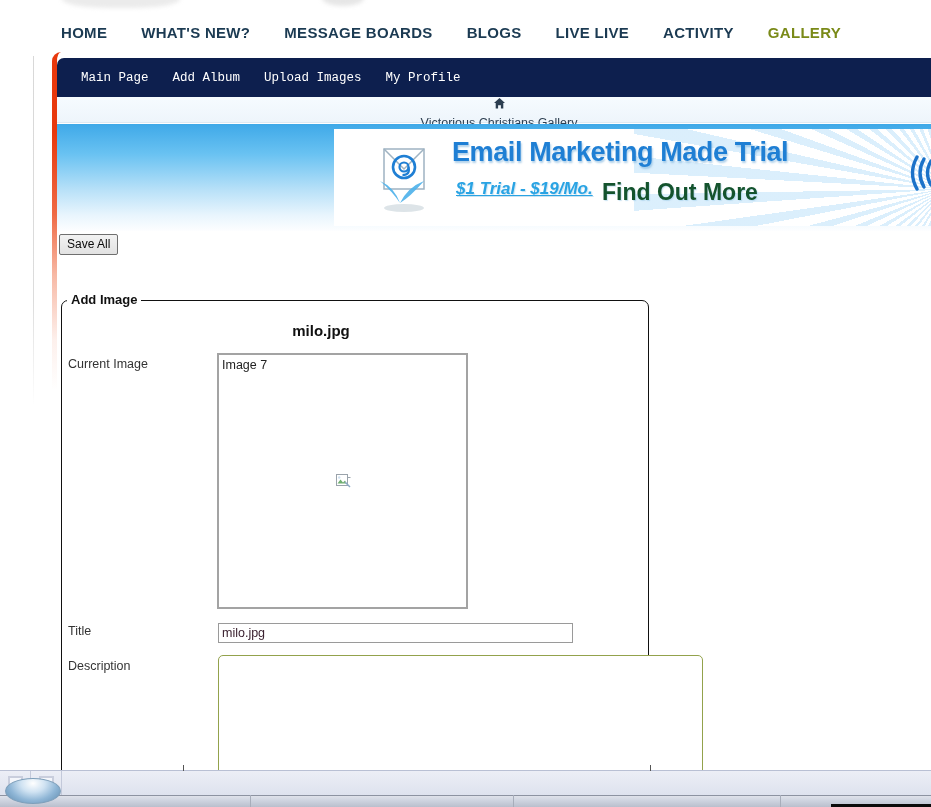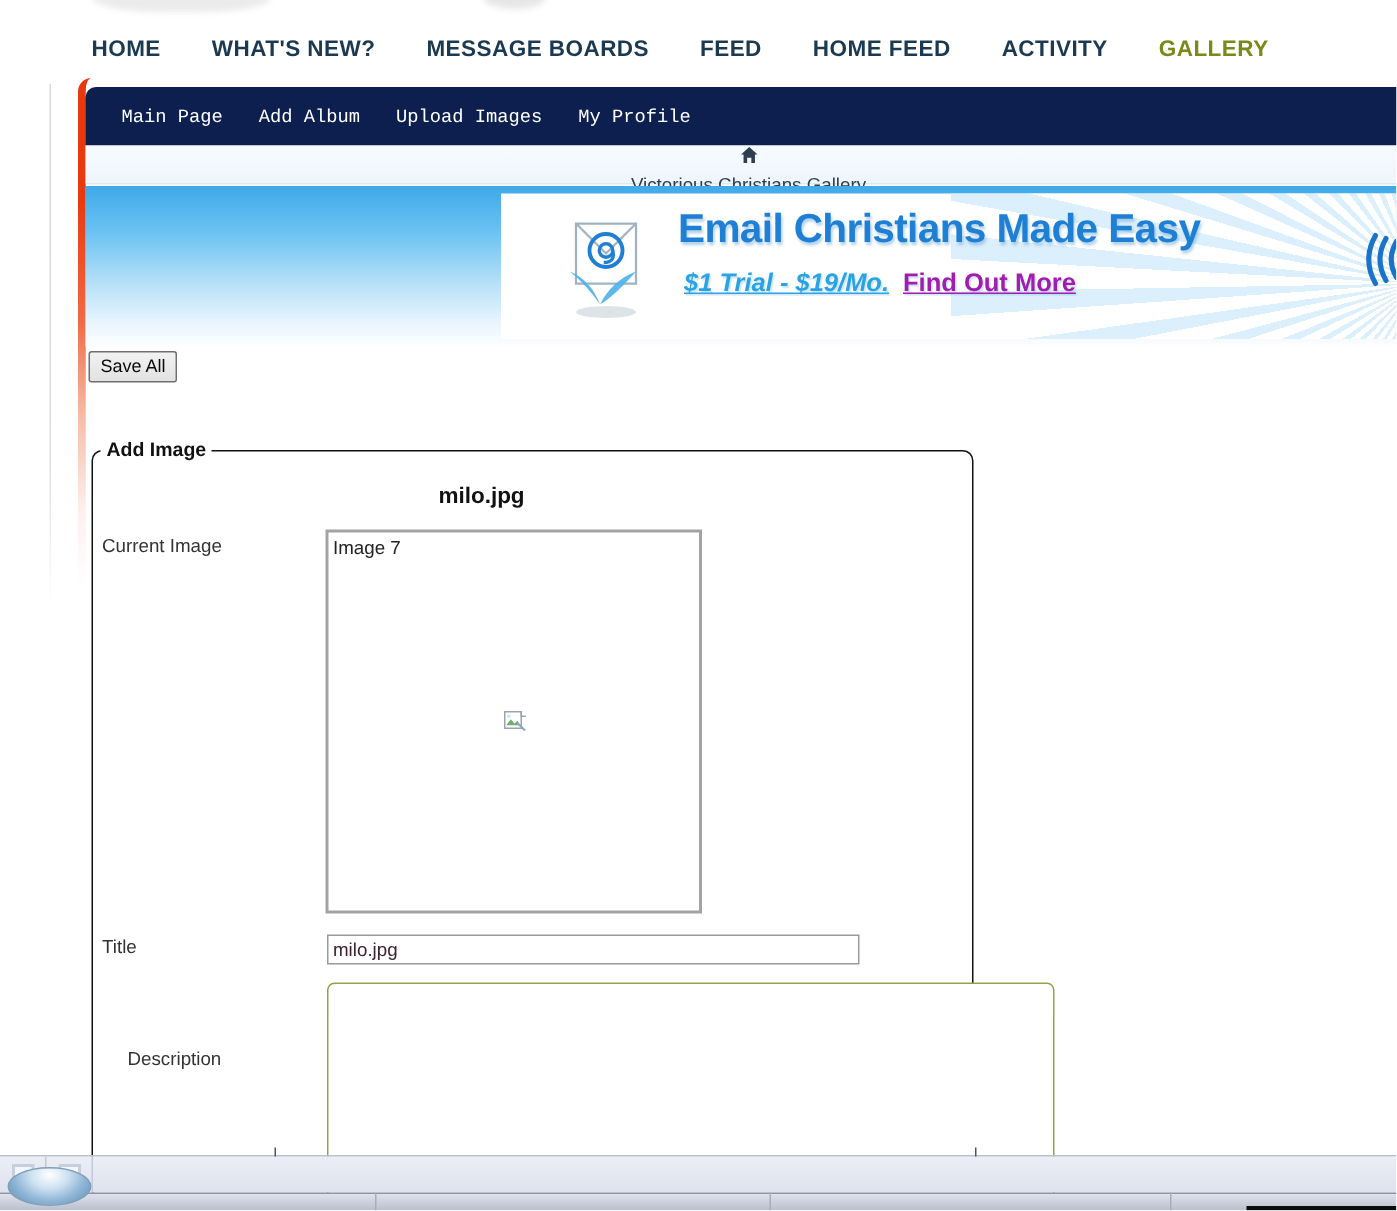--- a/index.html
+++ b/index.html
@@ -95,23 +95,22 @@
     text-shadow:1px 2px 2px rgba(110,170,215,.55);
     white-space:nowrap;
   }
   .ad-sub {
     position:absolute; left:122px; top:50px;
     font-size:17px; font-weight:700; font-style:italic; color:#29a3e3;
     white-space:nowrap; text-shadow:1px 1px 1px rgba(150,200,230,.5);text-decoration:underline;
   }
   .ad-cta {
     position:absolute; left:268px; top:50px;
-    font-size:17px; font-weight:700; color:#a21caf; white-space:nowrap;
+    font-size:23px; font-weight:700; color:#14532d; white-space:nowrap;
     text-shadow:1px 1px 1px rgba(150,200,230,.5);
-    text-decoration:underline;
   }
   .ad-brand {
     position:absolute; left:575px; top:24px;
     font-size:34px; font-weight:700; color:#1b72c9; white-space:nowrap;
     display:flex; align-items:center; gap:3px;
   }
   .ad-brand .mark { display:inline-block; width:52px; height:40px; }
 
   
   .save-all {
@@ -137,21 +136,21 @@
     position:absolute; top:21px; left:0; width:100%;
     text-align:center; font-size:15px; font-weight:700; color:#111;
     padding-right:68px;
   }
 
   .row-label {
     position:absolute; font-size:12.5px; color:#333;
   }
   .lbl-current { left:6px; top:56px; }
   .lbl-title   { left:6px; top:323px; }
-  .lbl-desc    { left:23px; top:358px;margin-top:40px; }
+  .lbl-desc    { left:6px; top:358px; }
 
   .preview-box {
     position:absolute; left:155px; top:52px; width:251px; height:256px;
     border:2px solid #a3a3a3; background:#fff; overflow:hidden;
   }
   .preview-cap { position:absolute; left:3px; top:3px; font-size:12.5px; color:#222; }
   .broken-img {
     position:absolute; left:50%; top:50%; transform:translate(-50%,-50%);
     width:16px; height:16px;
   }
@@ -203,22 +202,22 @@
 
 <div id="screen">
 
   <div class="logo-ghost a"></div>
   <div class="logo-ghost b"></div>
 
   <nav class="site-nav">
     <a href="#">HOME</a>
     <a href="#">WHAT'S NEW?</a>
     <a href="#">MESSAGE BOARDS</a>
-    <a href="#">FEED</a>
-    <a href="#">HOME FEED</a>
+    <a href="#">BLOGS</a>
+    <a href="#">LIVE LIVE</a>
     <a href="#">ACTIVITY</a>
     <a href="#" class="active">GALLERY</a>
   </nav>
 
   <div class="page-frame"></div>
   <div class="frame-hairline"></div>
 
   <nav class="mod-nav">
     <a href="#">Main Page</a>
     <a href="#">Add Album</a>
@@ -250,21 +249,21 @@
           <ellipse cx="34" cy="67" rx="20" ry="4" fill="#cfd8de" opacity=".7"></ellipse>
           <path d="M14 8 L54 8 L54 48 L14 48 Z" fill="#ffffff" stroke="#9fb3c2" stroke-width="1.5"></path>
           <path d="M14 8 L34 28 L54 8" fill="none" stroke="#9fb3c2" stroke-width="1.5"></path>
           <circle cx="34" cy="26" r="11" fill="none" stroke="#1f7fd4" stroke-width="2.6"></circle>
           <circle cx="34" cy="26" r="4.5" fill="none" stroke="#1f7fd4" stroke-width="2.2"></circle>
           <path d="M38.5 26 q 2 8 -6 8" fill="none" stroke="#1f7fd4" stroke-width="2.2"></path>
           <path d="M10 40 q 14 6 20 22 q 8 -16 24 -22 q -14 16 -24 22 q -8 -12 -20 -22 Z" fill="#4fb2ea" opacity=".92"></path>
         </svg>
       </div>
 
-      <div class="ad-head">Email Christians Made Easy</div>
+      <div class="ad-head">Email Marketing Made Trial</div>
       <div class="ad-sub">$1 Trial - $19/Mo.</div>
       <div class="ad-cta">Find Out More</div>
 
       <div class="ad-brand">
         <span class="mark">
           <svg width="52" height="40" viewBox="0 0 52 40">
             <rect x="26" y="4" width="22" height="32" rx="7" fill="#1b72c9"></rect>
             <path d="M22 8 q -7 12 0 24" fill="none" stroke="#1b72c9" stroke-width="3.4" stroke-linecap="round"></path>
             <path d="M15 6 q -8 14 0 28" fill="none" stroke="#1b72c9" stroke-width="3.4" stroke-linecap="round"></path>
             <path d="M8 4 q -9 16 0 32" fill="none" stroke="#1b72c9" stroke-width="3.4" stroke-linecap="round"></path>

